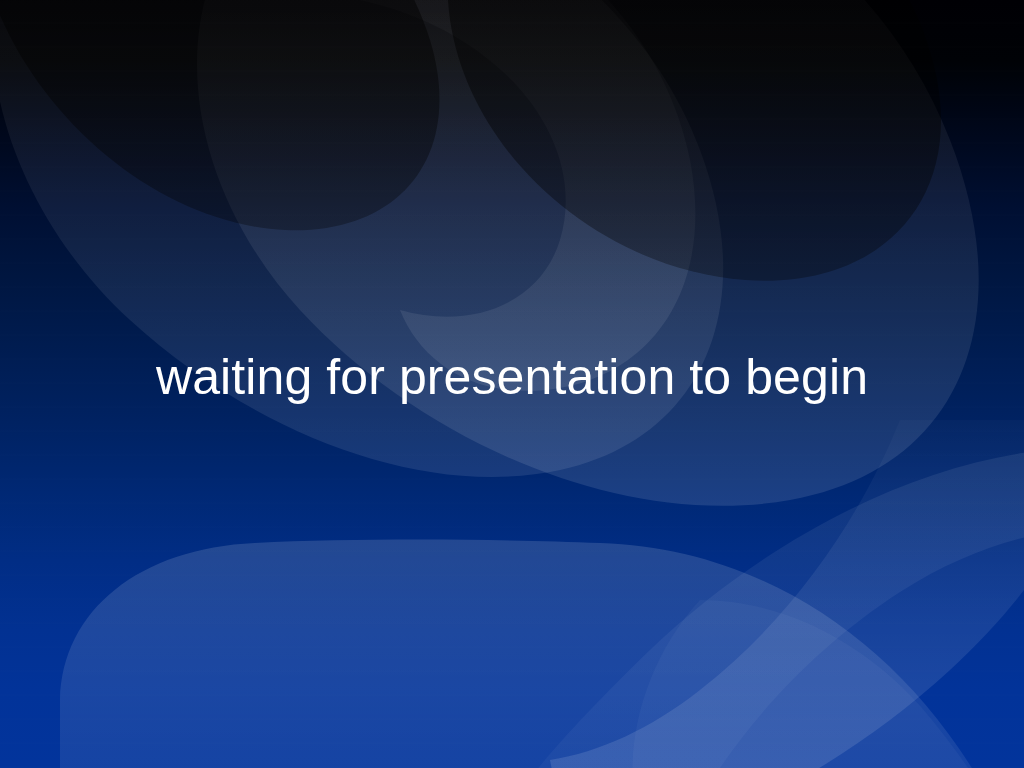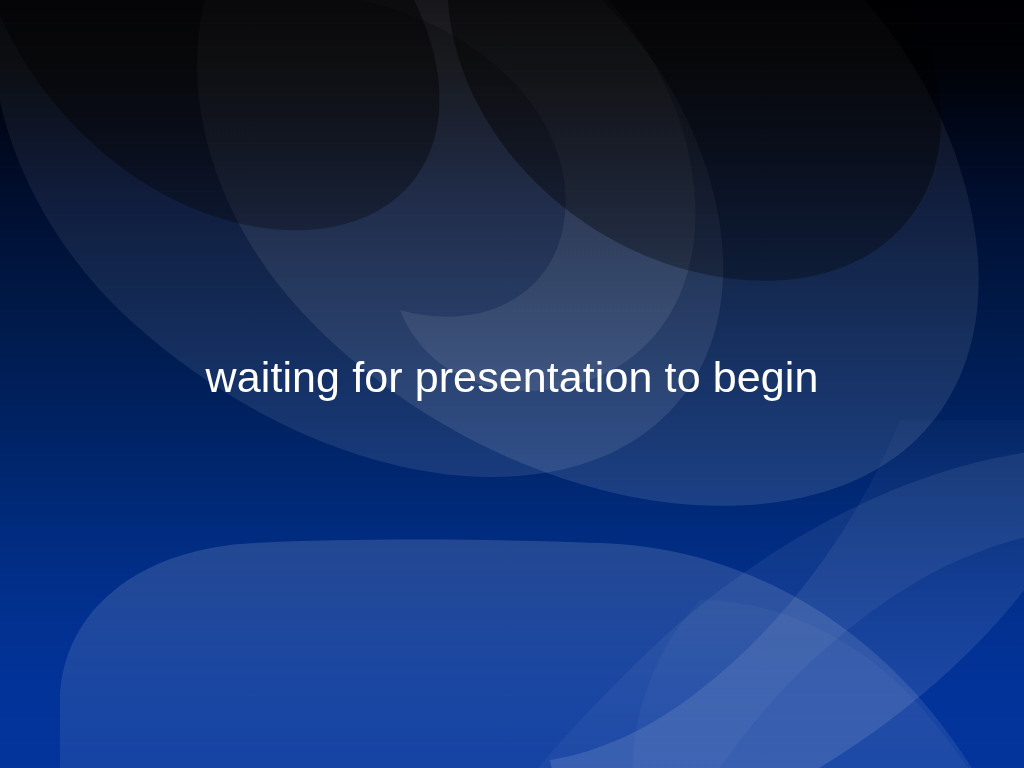--- a/index.html
+++ b/index.html
@@ -64,21 +64,21 @@
     position: absolute;
     left: 0;
     right: 0;
     top: 352px;
     text-align: center;
   }
   #title-text {
     display: inline-block;
     color: #ffffff;
     font-family: "Liberation Sans", sans-serif;
-    font-size: 43px;
+    font-size: 50px;
     font-weight: 300;
     letter-spacing: 0.1px;
     line-height: 50px;
     white-space: nowrap;
     -webkit-font-smoothing: antialiased;
   }
 </style>
 </head>
 <body>
 

